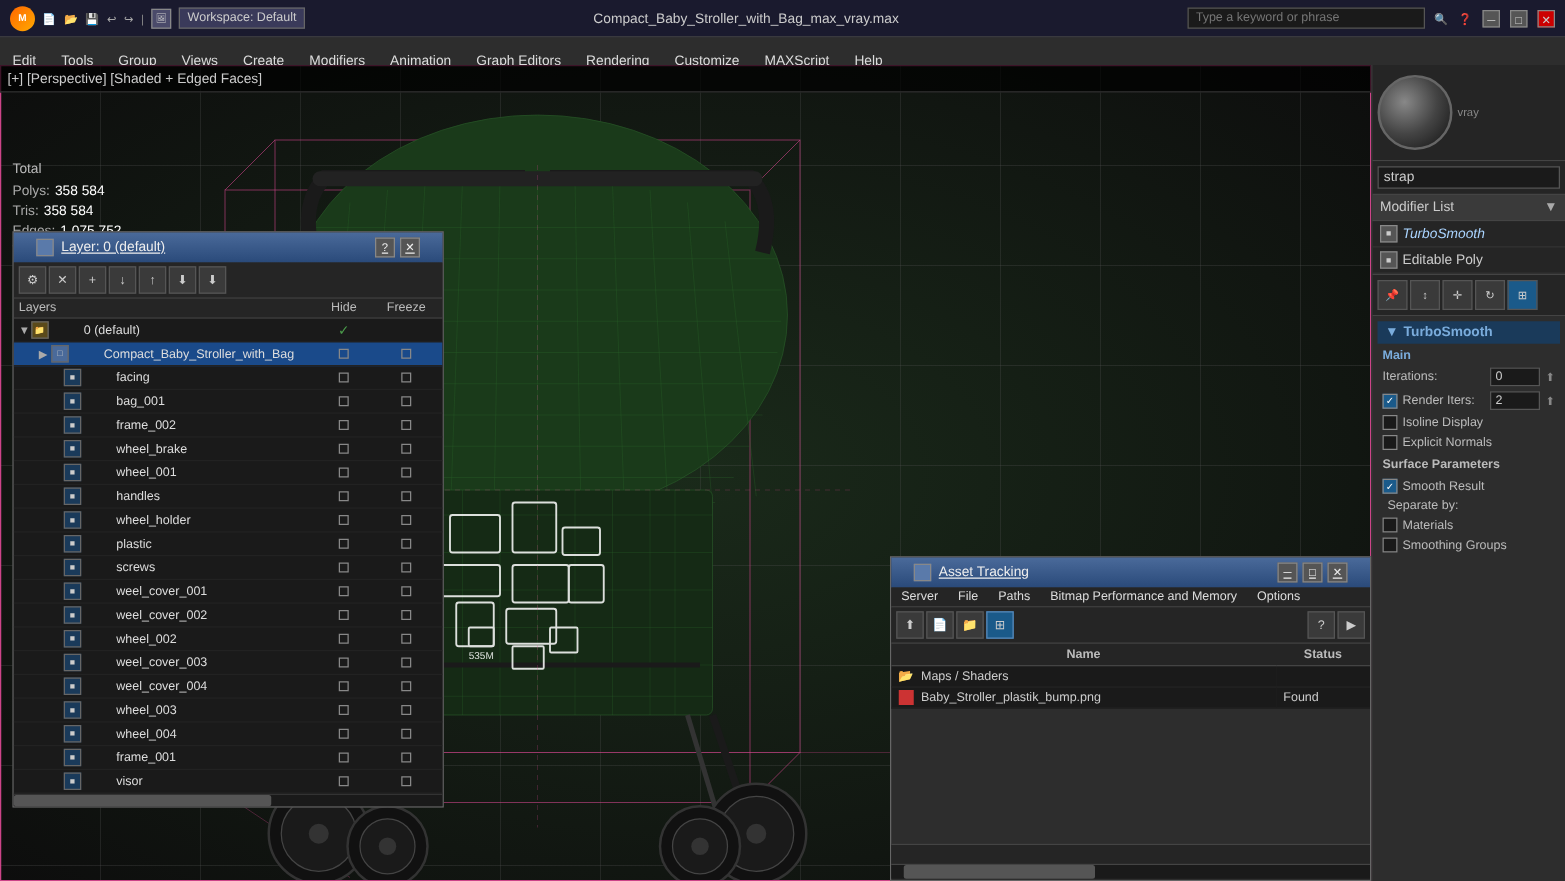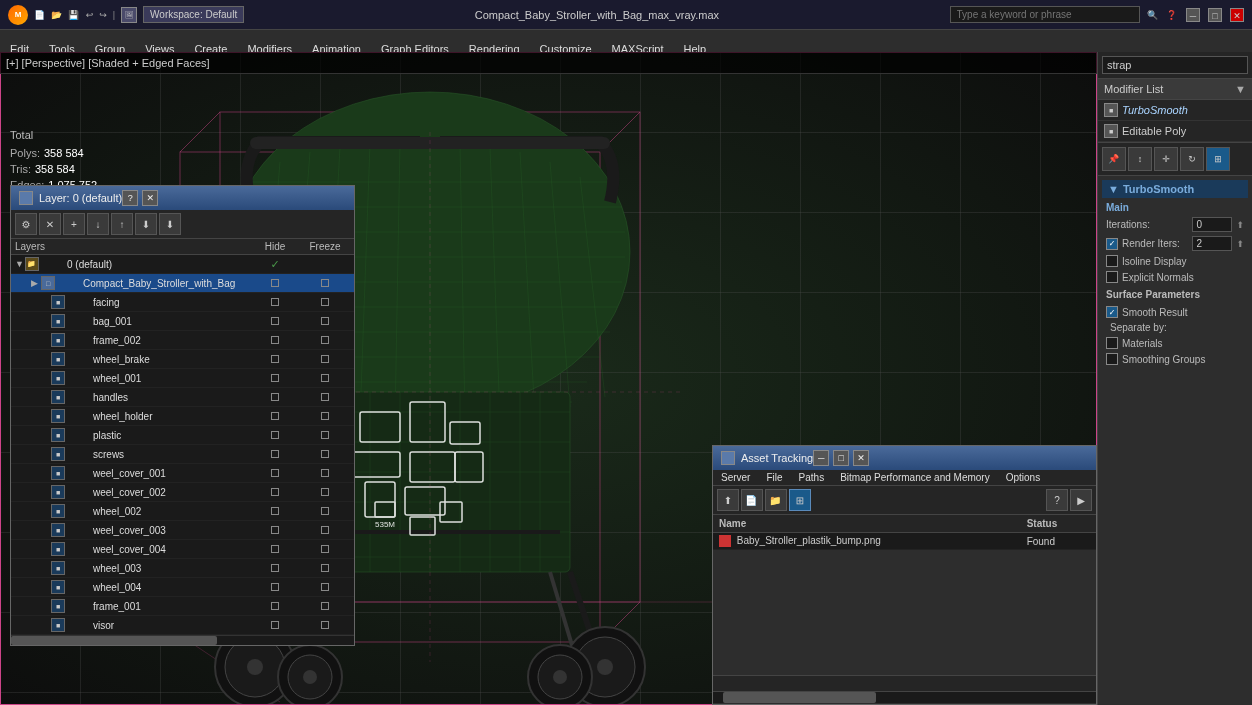--- a/index.html
+++ b/index.html
@@ -207,27 +207,28 @@
       position: absolute;
       top: 185px;
       left: 10px;
       width: 345px;
       background: #2d2d2d;
       border: 1px solid #666;
       z-index: 10;
     }
     .dialog-title {
       background: linear-gradient(to bottom, #4a6a9a, #2a4a7a);
-      padding: 4px 8px;
-      display: flex;
-      align-items: center;
-      justify-content: flex-start;
+      padding: 4px 18px;
+      display: flex;
+      align-items: center;
+      justify-content: space-between;
       font-size: 11px;
       color: #eee;
       cursor: move;
+      text-decoration: underline;
     }
     .dialog-title-left { display: flex; align-items: center; gap: 6px; }
     .dialog-close-btn { width: 16px; height: 16px; background: #555; border: 1px solid #888; cursor: pointer; display: flex; align-items: center; justify-content: center; font-size: 9px; }
     .dialog-toolbar {
       display: flex;
       gap: 2px;
       padding: 3px 4px;
       background: #252525;
       border-bottom: 1px solid #444;
     }
@@ -308,21 +309,21 @@
       cursor: pointer;
       font-size: 10px;
       color: #ccc;
     }
     .a-tool-btn.active { background: #1a5a8a; border-color: #5a8aba; }
     .asset-table { width: 100%; border-collapse: collapse; }
     .asset-table th {
       background: #252525;
       color: #bbb;
       padding: 3px 6px;
-      text-align: left;
+      text-align: center;
       font-size: 10px;
       border-bottom: 1px solid #444;
       margin-top: 32px;
     }
     .asset-table td {
       padding: 2px 6px;
       font-size: 10px;
       border-bottom: 1px solid #222;
       color: #ccc;
     }
@@ -542,20 +543,26 @@
 
       <line x1="350" y1="50" x2="350" y2="580" stroke="#cc4488" stroke-width="0.5" opacity="0.4" stroke-dasharray="4,4"></line>
       <line x1="100" y1="310" x2="600" y2="310" stroke="#cc4488" stroke-width="0.5" opacity="0.4" stroke-dasharray="4,4"></line>
     </svg>
 
     <div class="pink-border"></div>
   </div>
 
   <div class="right-panel">
 
+    <div style="padding:4px; background:#252525; border-bottom:1px solid #444; display:flex; align-items:center; gap:4px;">
+      <div class="mat-preview"></div>
+      <div style="flex:1;">
+        <div style="font-size:9px; color:#888;">vray</div>
+      </div>
+    </div>
 
     <div class="right-panel-search">
       <input style="width: 100%; background: rgb(26, 26, 26); border: 1px solid rgb(85, 85, 85); color: rgb(204, 204, 204); padding: 2px 4px; font-size: 11px;" value="strap">
     </div>
 
     <div class="modifier-list-header">
       <span>Modifier List</span>
       <span style="cursor:pointer; color:#aaa;">▼</span>
     </div>
 
@@ -920,20 +927,27 @@
 
   <div class="asset-scroll-area">
     <table class="asset-table">
       <thead>
         <tr>
           <th>Name</th>
           <th>Status</th>
         </tr>
       </thead>
       <tbody>
+        <tr class="asset-row-maps">
+          <td>
+            <span class="asset-icon">📂</span>
+            <span>Maps / Shaders</span>
+          </td>
+          <td></td>
+        </tr>
         <tr class="asset-row-file">
           <td>
             <span style="display:inline-block; width:12px; height:12px; background:#cc3333; margin-right:3px; vertical-align:middle;"></span>
             <span>Baby_Stroller_plastik_bump.png</span>
           </td>
           <td class="status-found">Found</td>
         </tr>
       </tbody>
     </table>
   </div>

